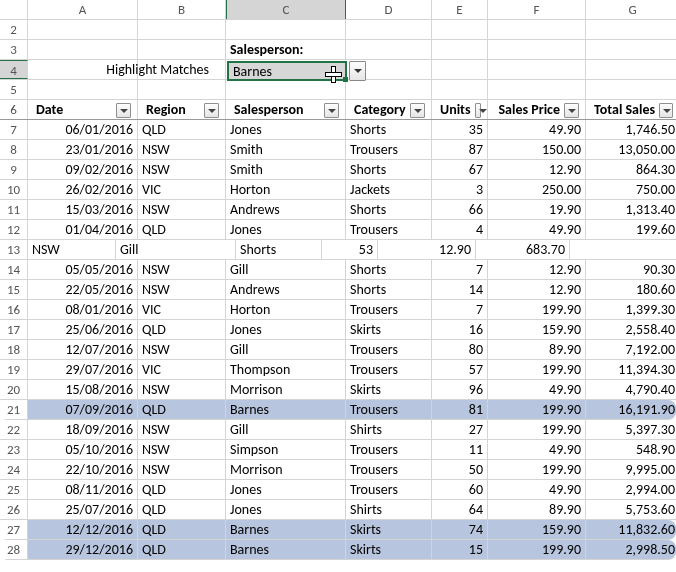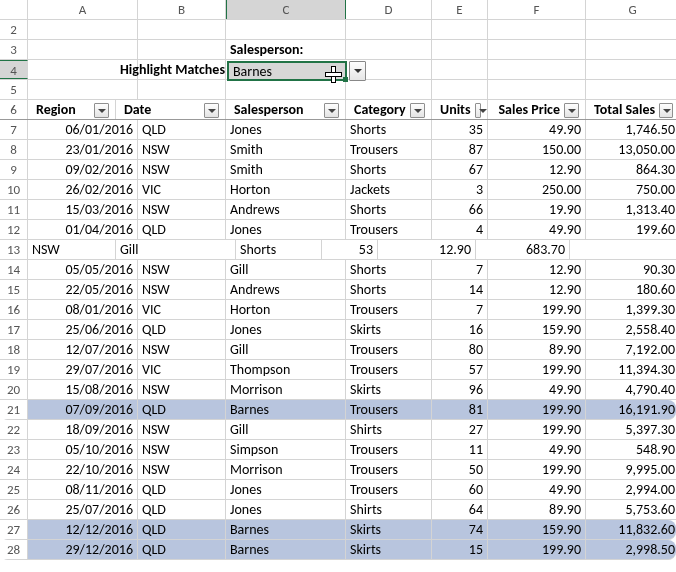--- a/index.html
+++ b/index.html
@@ -142,21 +142,21 @@
     content:"";
     position:absolute;
     background:#fff;
     border:1px solid #000;
   }
   .cursor-cross::before { left:6px; top:0; width:3px; height:15px;}
   .cursor-cross::after  { left:0; top:6px; width:15px; height:3px;}
   .sp-label {
     font-weight: bold;
   }
-  .highlight-label { text-align: center; padding-right:0;font-weight:bold;}
+  .highlight-label { text-align: center; padding-right:16px;}
 </style>
 </head>
 <body>
 
 <div class="sheet" id="sheet">
 
   <div class="col-headers">
     <div class="row-hdr-spacer"></div>
   <div class="col-hdr wA">A</div>
       <div class="col-hdr wB">B</div>
@@ -202,29 +202,29 @@
       <div class="cell wA"></div>
       <div class="cell wB"></div>
       <div class="cell wC"></div>
       <div class="cell wD"></div>
       <div class="cell wE"></div>
       <div class="cell wF"></div>
       <div class="cell wG"></div>
     </div>
     <div class="row table-header">
       <div class="row-hdr">6</div>
+      <div class="cell wA bold">
+        <div class="hdr-cell">
+          <span class="lbl">Date</span>
+          <span class="filter-btn"></span>
+        </div>
+      </div>
       <div class="cell wB bold">
         <div class="hdr-cell">
           <span class="lbl">Region</span>
-          <span class="filter-btn"></span>
-        </div>
-      </div>
-      <div class="cell wA bold">
-        <div class="hdr-cell">
-          <span class="lbl">Date</span>
           <span class="filter-btn"></span>
         </div>
       </div>
       <div class="cell wC bold">
         <div class="hdr-cell">
           <span class="lbl">Salesperson</span>
           <span class="filter-btn"></span>
         </div>
       </div>
       <div class="cell wD bold">

